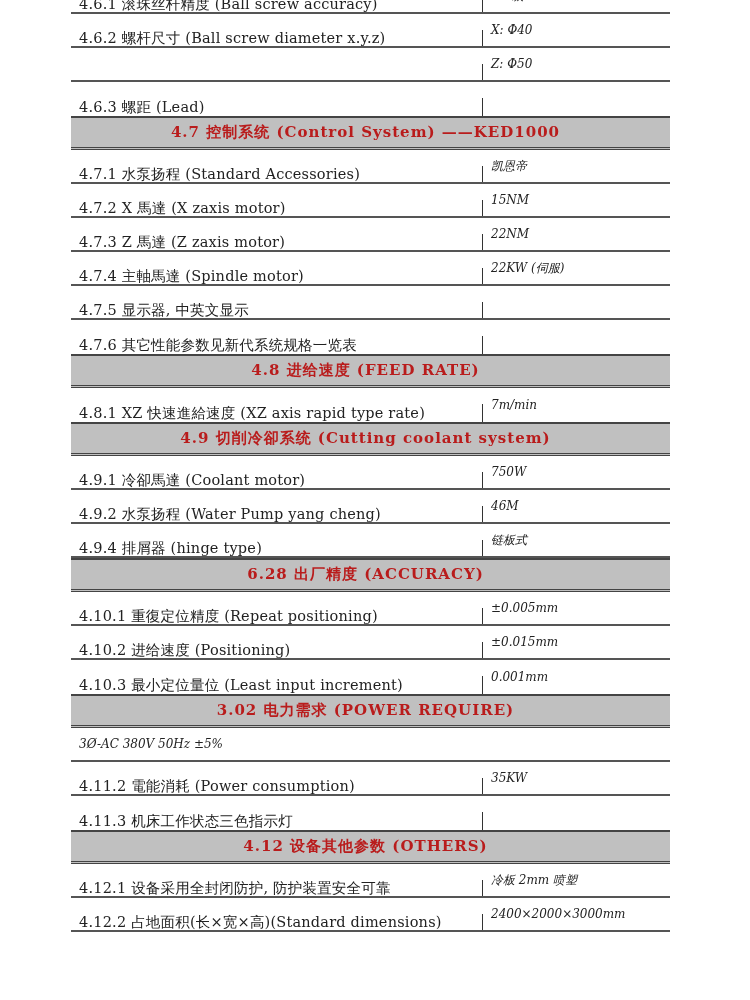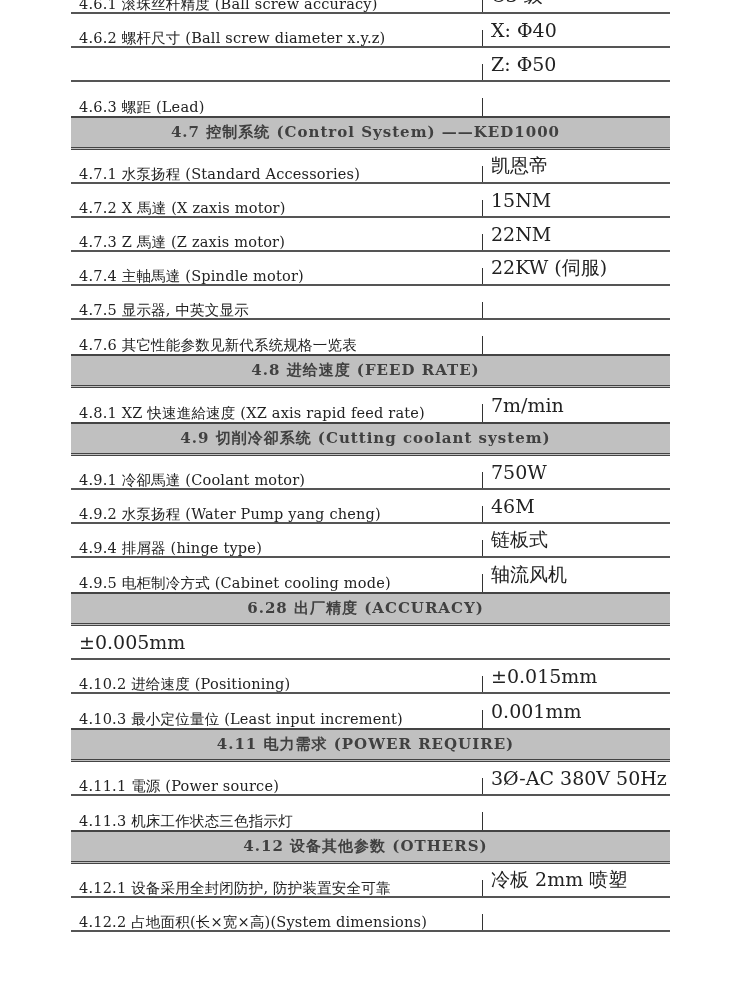--- a/index.html
+++ b/index.html
@@ -40,37 +40,38 @@
     white-space: nowrap;
     overflow: hidden;
     margin-top: 16px;
   }
   .row .cell-value {
     flex: 1;
     box-sizing: border-box;
     padding-left: 8px;
     display: flex;
     align-items: center;
-    font-size: 19px;
+    font-size: 12px;
     white-space: nowrap;
     overflow: hidden;
+    font-style: italic;
   }
   .row.section {
     background: #c0c0c0;
     border-top: 2px solid #444444;
     border-bottom: 3px double #444444;
     height: 34px;
     justify-content: center;
     align-items: center;
   }
   .row.section .section-title {
     font-weight: bold;
     font-size: 15px;
     letter-spacing: 1px;
-    color: #404040;
+    color: #b91c1c;
     width: 100%;
     text-align: center;
     padding-right: 10px;
     box-sizing: border-box;
   }
   .row.pre-section {
     border-bottom: none;
     align-items: center;
   }
 </style>
@@ -120,75 +121,76 @@
   </div>
   <div class="row pre-section">
     <div class="cell-label">4.7.6  其它性能参数见新代系统规格一览表</div>
     <div class="cell-value"></div>
   </div>
 
   <div class="row section">
     <div class="section-title">4.8 进给速度 (FEED RATE)</div>
   </div>
   <div class="row pre-section">
-    <div class="cell-label">4.8.1  XZ 快速進給速度 (XZ axis rapid feed rate)</div>
+    <div class="cell-label">4.8.1  XZ 快速進給速度 (XZ axis rapid type rate)</div>
     <div class="cell-value">7m/min</div>
   </div>
 
   <div class="row section">
     <div class="section-title">4.9 切削冷卻系统 (Cutting coolant system)</div>
   </div>
   <div class="row">
     <div class="cell-label">4.9.1 冷卻馬達 (Coolant motor)</div>
     <div class="cell-value">750W</div>
   </div>
   <div class="row">
     <div class="cell-label">4.9.2 水泵扬程 (Water Pump yang cheng)</div>
     <div class="cell-value">46M</div>
   </div>
   <div class="row">
     <div class="cell-label">4.9.4 排屑器 (hinge type)</div>
     <div class="cell-value">链板式</div>
   </div>
-  <div class="row pre-section">
-    <div class="cell-label">4.9.5 电柜制冷方式 (Cabinet cooling mode)</div>
-    <div class="cell-value">轴流风机</div>
-  </div>
 
   <div class="row section">
     <div class="section-title">6.28 出厂精度 (ACCURACY)</div>
   </div>
   <div class="row">
+    <div class="cell-label">4.10.1 重復定位精度 (Repeat positioning)</div>
     <div class="cell-value">±0.005mm</div>
   </div>
   <div class="row">
     <div class="cell-label">4.10.2 进给速度 (Positioning)</div>
     <div class="cell-value">±0.015mm</div>
   </div>
   <div class="row pre-section">
     <div class="cell-label">4.10.3 最小定位量位 (Least input increment)</div>
     <div class="cell-value">0.001mm</div>
   </div>
 
   <div class="row section">
-    <div class="section-title">4.11 电力需求 (POWER REQUIRE)</div>
+    <div class="section-title">3.02 电力需求 (POWER REQUIRE)</div>
   </div>
   <div class="row">
-    <div class="cell-label">4.11.1 電源 (Power source)</div>
     <div class="cell-value">3Ø-AC 380V 50Hz ±5%</div>
+  </div>
+  <div class="row">
+    <div class="cell-label">4.11.2 電能消耗 (Power consumption)</div>
+    <div class="cell-value">35KW</div>
   </div>
   <div class="row pre-section">
     <div class="cell-label">4.11.3 机床工作状态三色指示灯</div>
     <div class="cell-value"></div>
   </div>
 
   <div class="row section">
     <div class="section-title">4.12 设备其他参数 (OTHERS)</div>
   </div>
   <div class="row">
     <div class="cell-label">4.12.1 设备采用全封闭防护, 防护装置安全可靠</div>
     <div class="cell-value">冷板 2mm 喷塑</div>
   </div>
   <div class="row">
-    <div class="cell-label">4.12.2 占地面积(长×宽×高)(System dimensions)</div>
+    <div class="cell-label">4.12.2 占地面积(长×宽×高)(Standard dimensions)</div>
+    <div class="cell-value">2400×2000×3000mm</div>
   </div>
 
 </div>
 
 </body></html>

